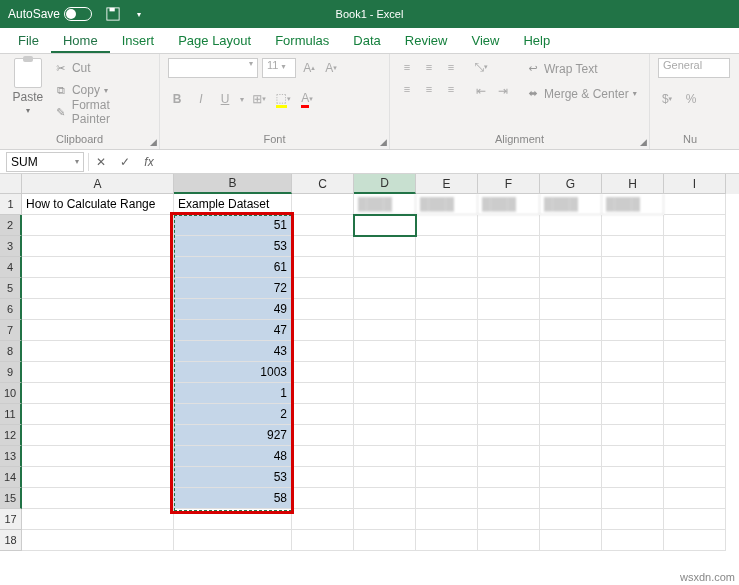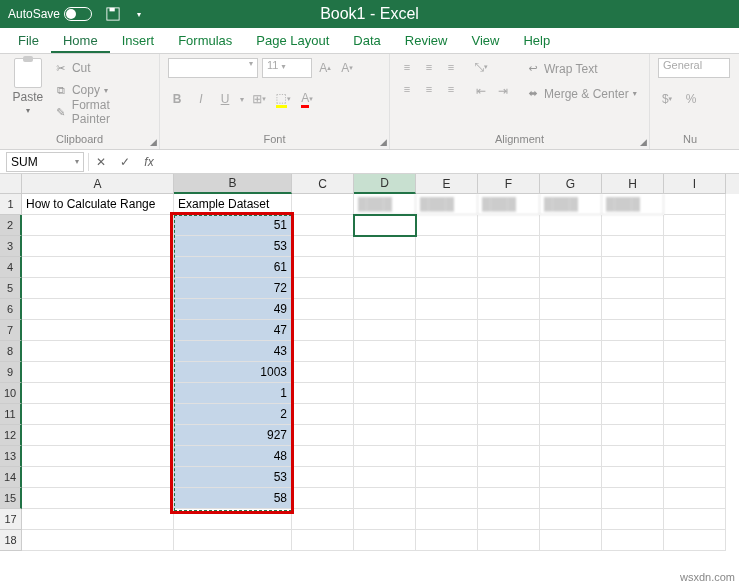--- a/index.html
+++ b/index.html
@@ -4,21 +4,21 @@
 <style>
 * { box-sizing: border-box; margin: 0; padding: 0; font-family: "Segoe UI", Arial, sans-serif; }
 body { background: #fff; width: 739px; height: 585px; overflow: hidden; position: relative; }
 
 
 .titlebar { height: 28px; background: #217346; display: flex; align-items: center; color: #fff; font-size: 12px; position: relative; }
 .autosave { display: flex; align-items: center; gap: 4px; padding: 0 8px; }
 .toggle { width: 28px; height: 14px; border: 1px solid #fff; border-radius: 7px; position: relative; }
 .toggle::after { content: ""; position: absolute; left: 1px; top: 1px; width: 10px; height: 10px; border-radius: 50%; background: #fff; }
 .qat-btn { width: 20px; height: 20px; display: flex; align-items: center; justify-content: center; margin: 0 3px; }
-.titlebar .center { position: absolute; left: 50%; transform: translateX(-50%); font-size: 16px; }
+.titlebar .center { position: absolute; left: 50%; transform: translateX(-50%); font-size: 11px; }
 
 
 .menubar { height: 26px; background: #fff; display: flex; align-items: flex-end; padding: 0 6px; border-bottom: 1px solid #d4d4d4; }
 .menu-item { padding: 4px 12px 5px; font-size: 13px; color: #15803d; cursor: pointer; }
 .menu-item.file { color: #217346; }
 .menu-item.active { color: #217346; border-bottom: 2px solid #217346; padding-bottom: 3px; }
 
 
 .ribbon { height: 96px; background: #f3f2f1; display: flex; border-bottom: 1px solid #d4d4d4; color: #999; }
 .group { border-right: 1px solid #e1e1e1; padding: 4px 8px 2px; display: flex; flex-direction: column; justify-content: space-between; position: relative; }
@@ -26,21 +26,21 @@
 .group-body { flex: 1; display: flex; gap: 6px; align-items: flex-start; }
 .vstack { display: flex; flex-direction: column; gap: 2px; font-size: 12px; }
 .vstack .row { display: flex; align-items: center; gap: 4px; height: 20px; }
 .paste-big { display: flex; flex-direction: column; align-items: center; gap: 2px; width: 40px; }
 .paste-icon { width: 28px; height: 30px; background: #fff; border: 1px solid #ccc; position: relative; border-radius: 2px; }
 .paste-icon::after { content: ""; position: absolute; top: -3px; left: 8px; width: 10px; height: 6px; background: #ccc; border-radius: 2px; }
 .icon-box { width: 14px; height: 14px; display: inline-flex; align-items: center; justify-content: center; font-size: 11px; }
 .ribbon select, .ribbon .fake-select { height: 20px; font-size: 11px; border: 1px solid #ccc; background: #fff; color: #aaa; padding: 0 4px; }
 .font-row { display: flex; gap: 4px; align-items: center; }
 .fontname { width: 90px; }
-.fontsize { width: 50px; }
+.fontsize { width: 34px; }
 .btnrow { display: flex; gap: 6px; margin-top: 6px; }
 .rbtn { width: 18px; height: 18px; display: flex; align-items: center; justify-content: center; font-size: 12px; color: #aaa; }
 .align-grid { display: grid; grid-template-columns: repeat(3, 18px); grid-template-rows: repeat(2, 18px); gap: 4px; }
 .align-grid div { border: 0; display:flex; align-items:center; justify-content:center; font-size:11px; color:#aaa;}
 .wrap-merge { display: flex; flex-direction: column; gap: 4px; margin-left: 8px; font-size: 12px; }
 .wrap-merge .row { display:flex; gap:4px; align-items:center;}
 .numfmt { width: 72px; }
 .corner-arrow { position: absolute; right: 2px; bottom: 2px; font-size: 9px; color: #888; }
 
 
@@ -92,22 +92,22 @@
       </svg>
   </div>
   <div class="qat-btn" style="font-size:8px;">▾</div>
   <div class="center">Book1 - Excel</div>
 </div>
 
 <div class="menubar">
   <div class="menu-item file">File</div>
   <div class="menu-item active">Home</div>
   <div class="menu-item">Insert</div>
+  <div class="menu-item">Page Layout</div>
   <div class="menu-item">Formulas</div>
-  <div class="menu-item">Page Layout</div>
   <div class="menu-item">Data</div>
   <div class="menu-item">Review</div>
   <div class="menu-item">View</div>
   <div class="menu-item">Help</div>
 </div>
 
 <div class="ribbon">
 
   <div class="group" style="width:160px;">
     <div class="group-body">

